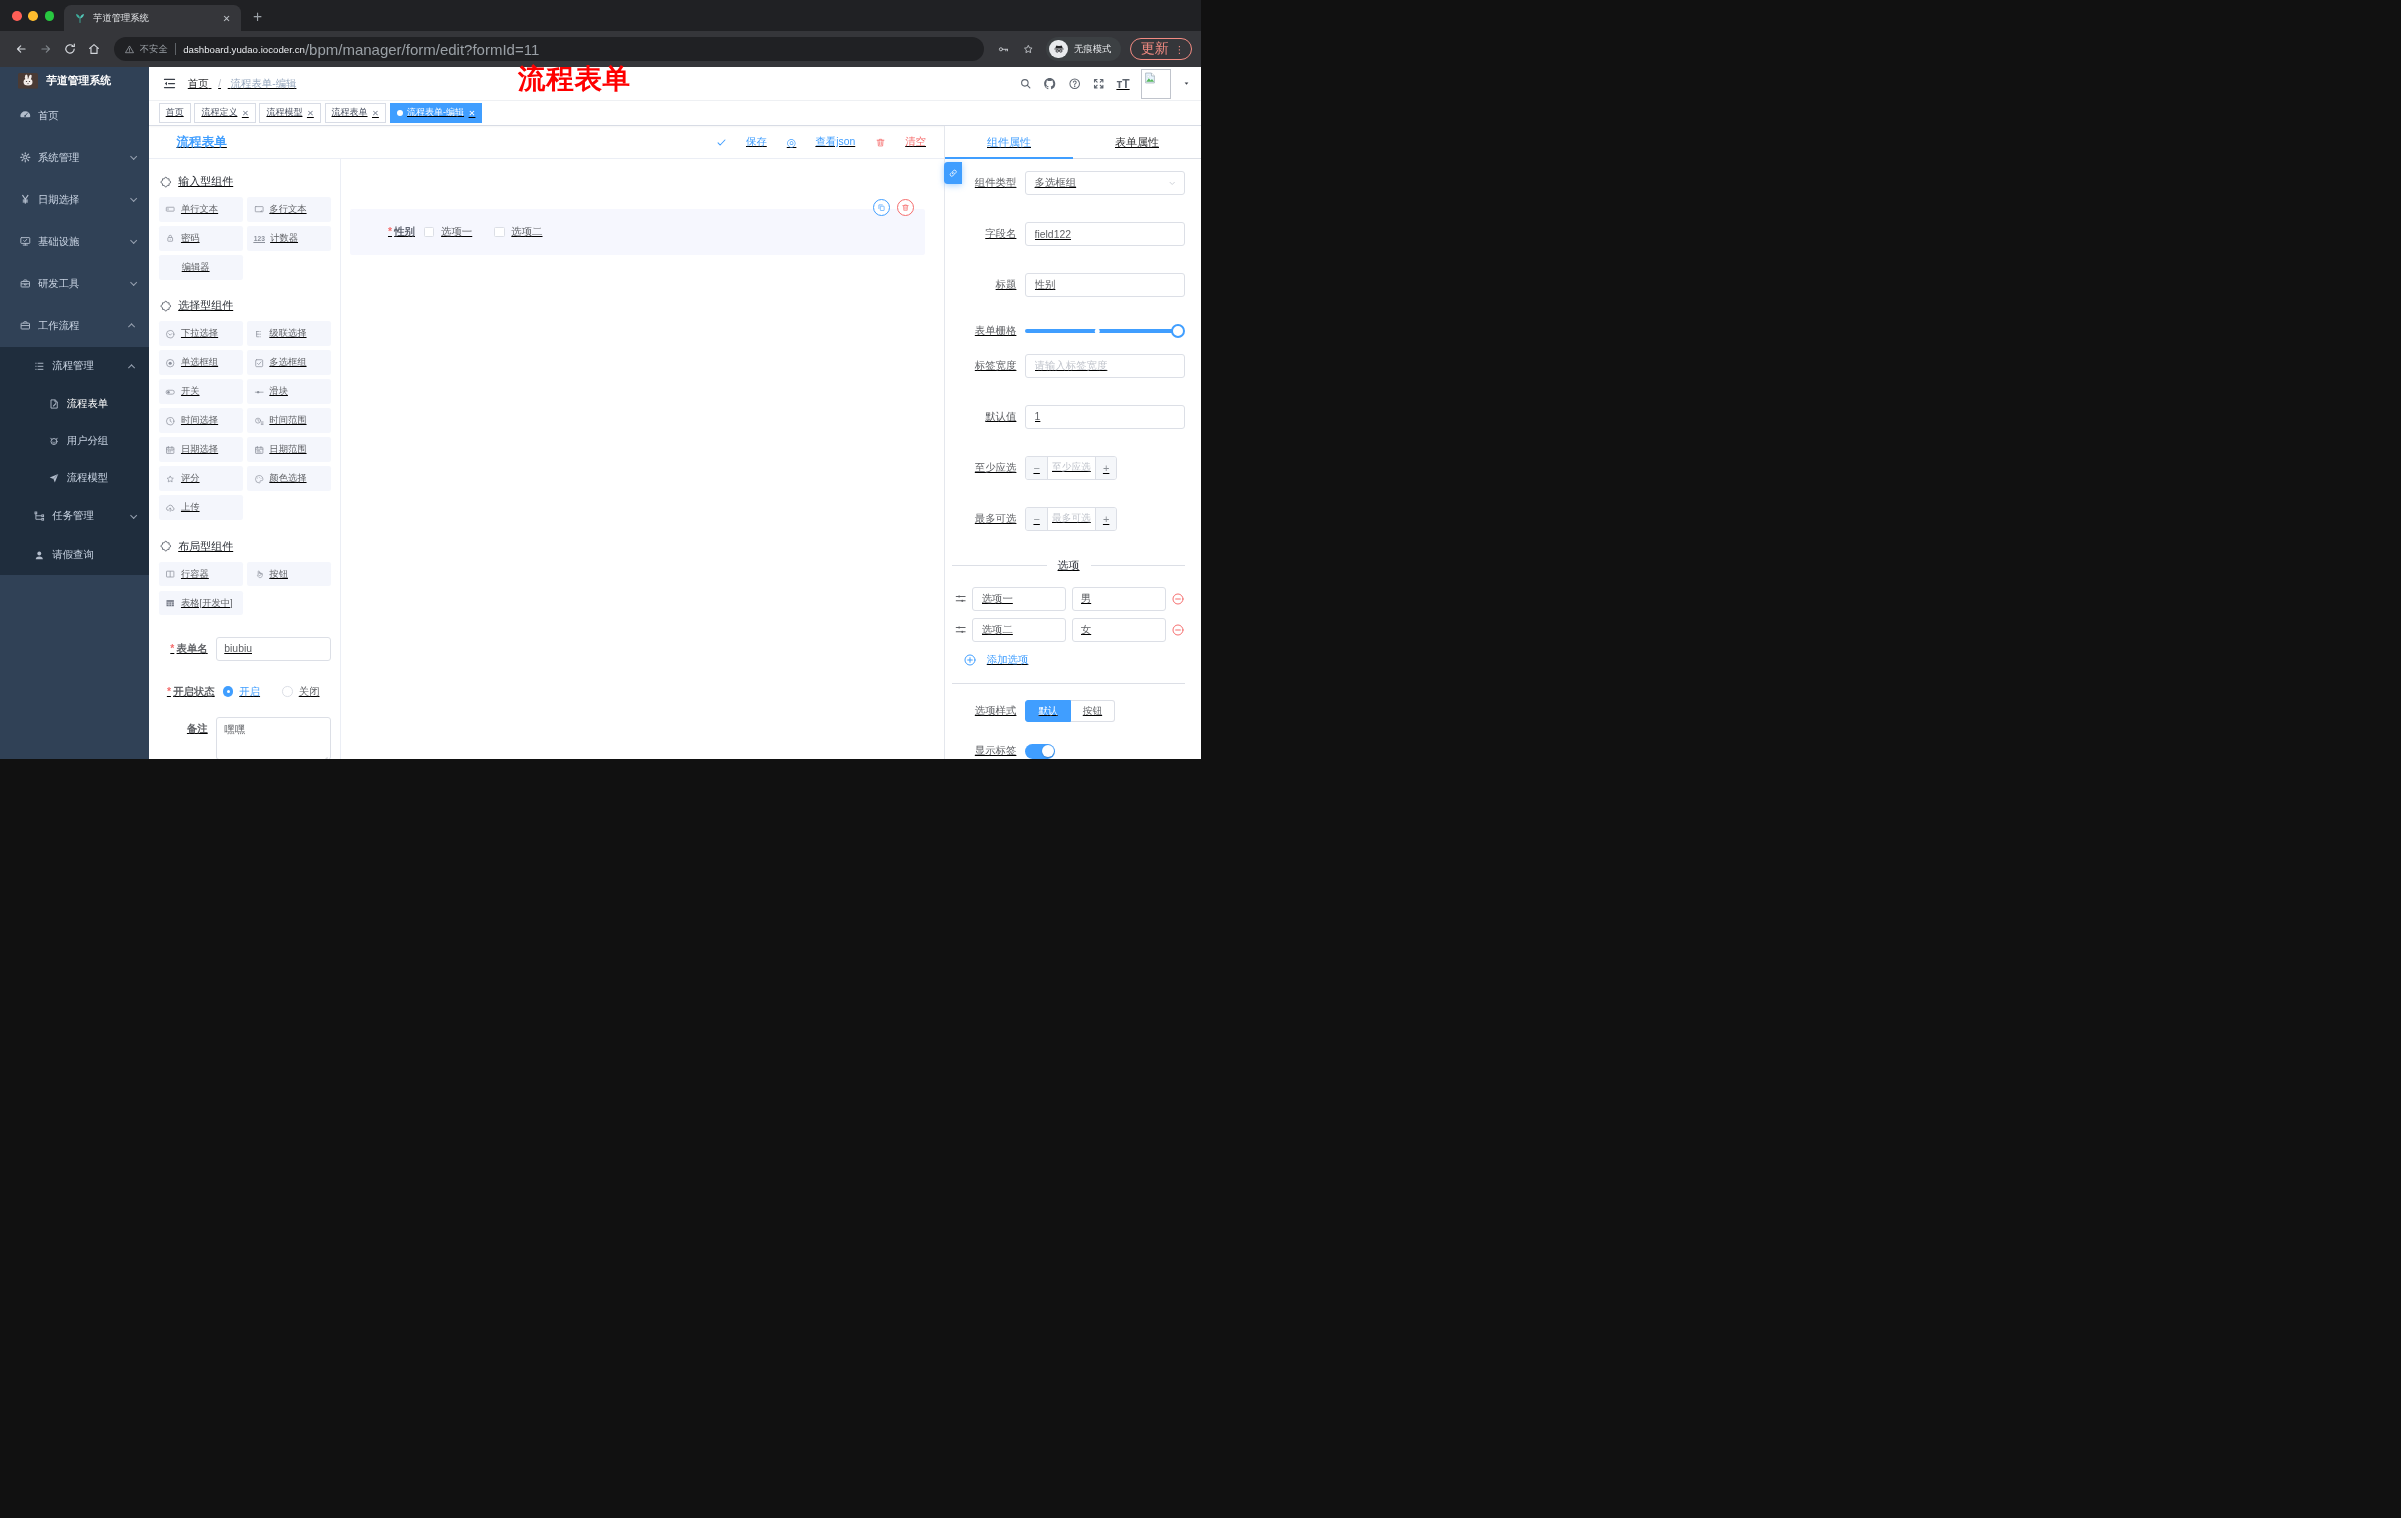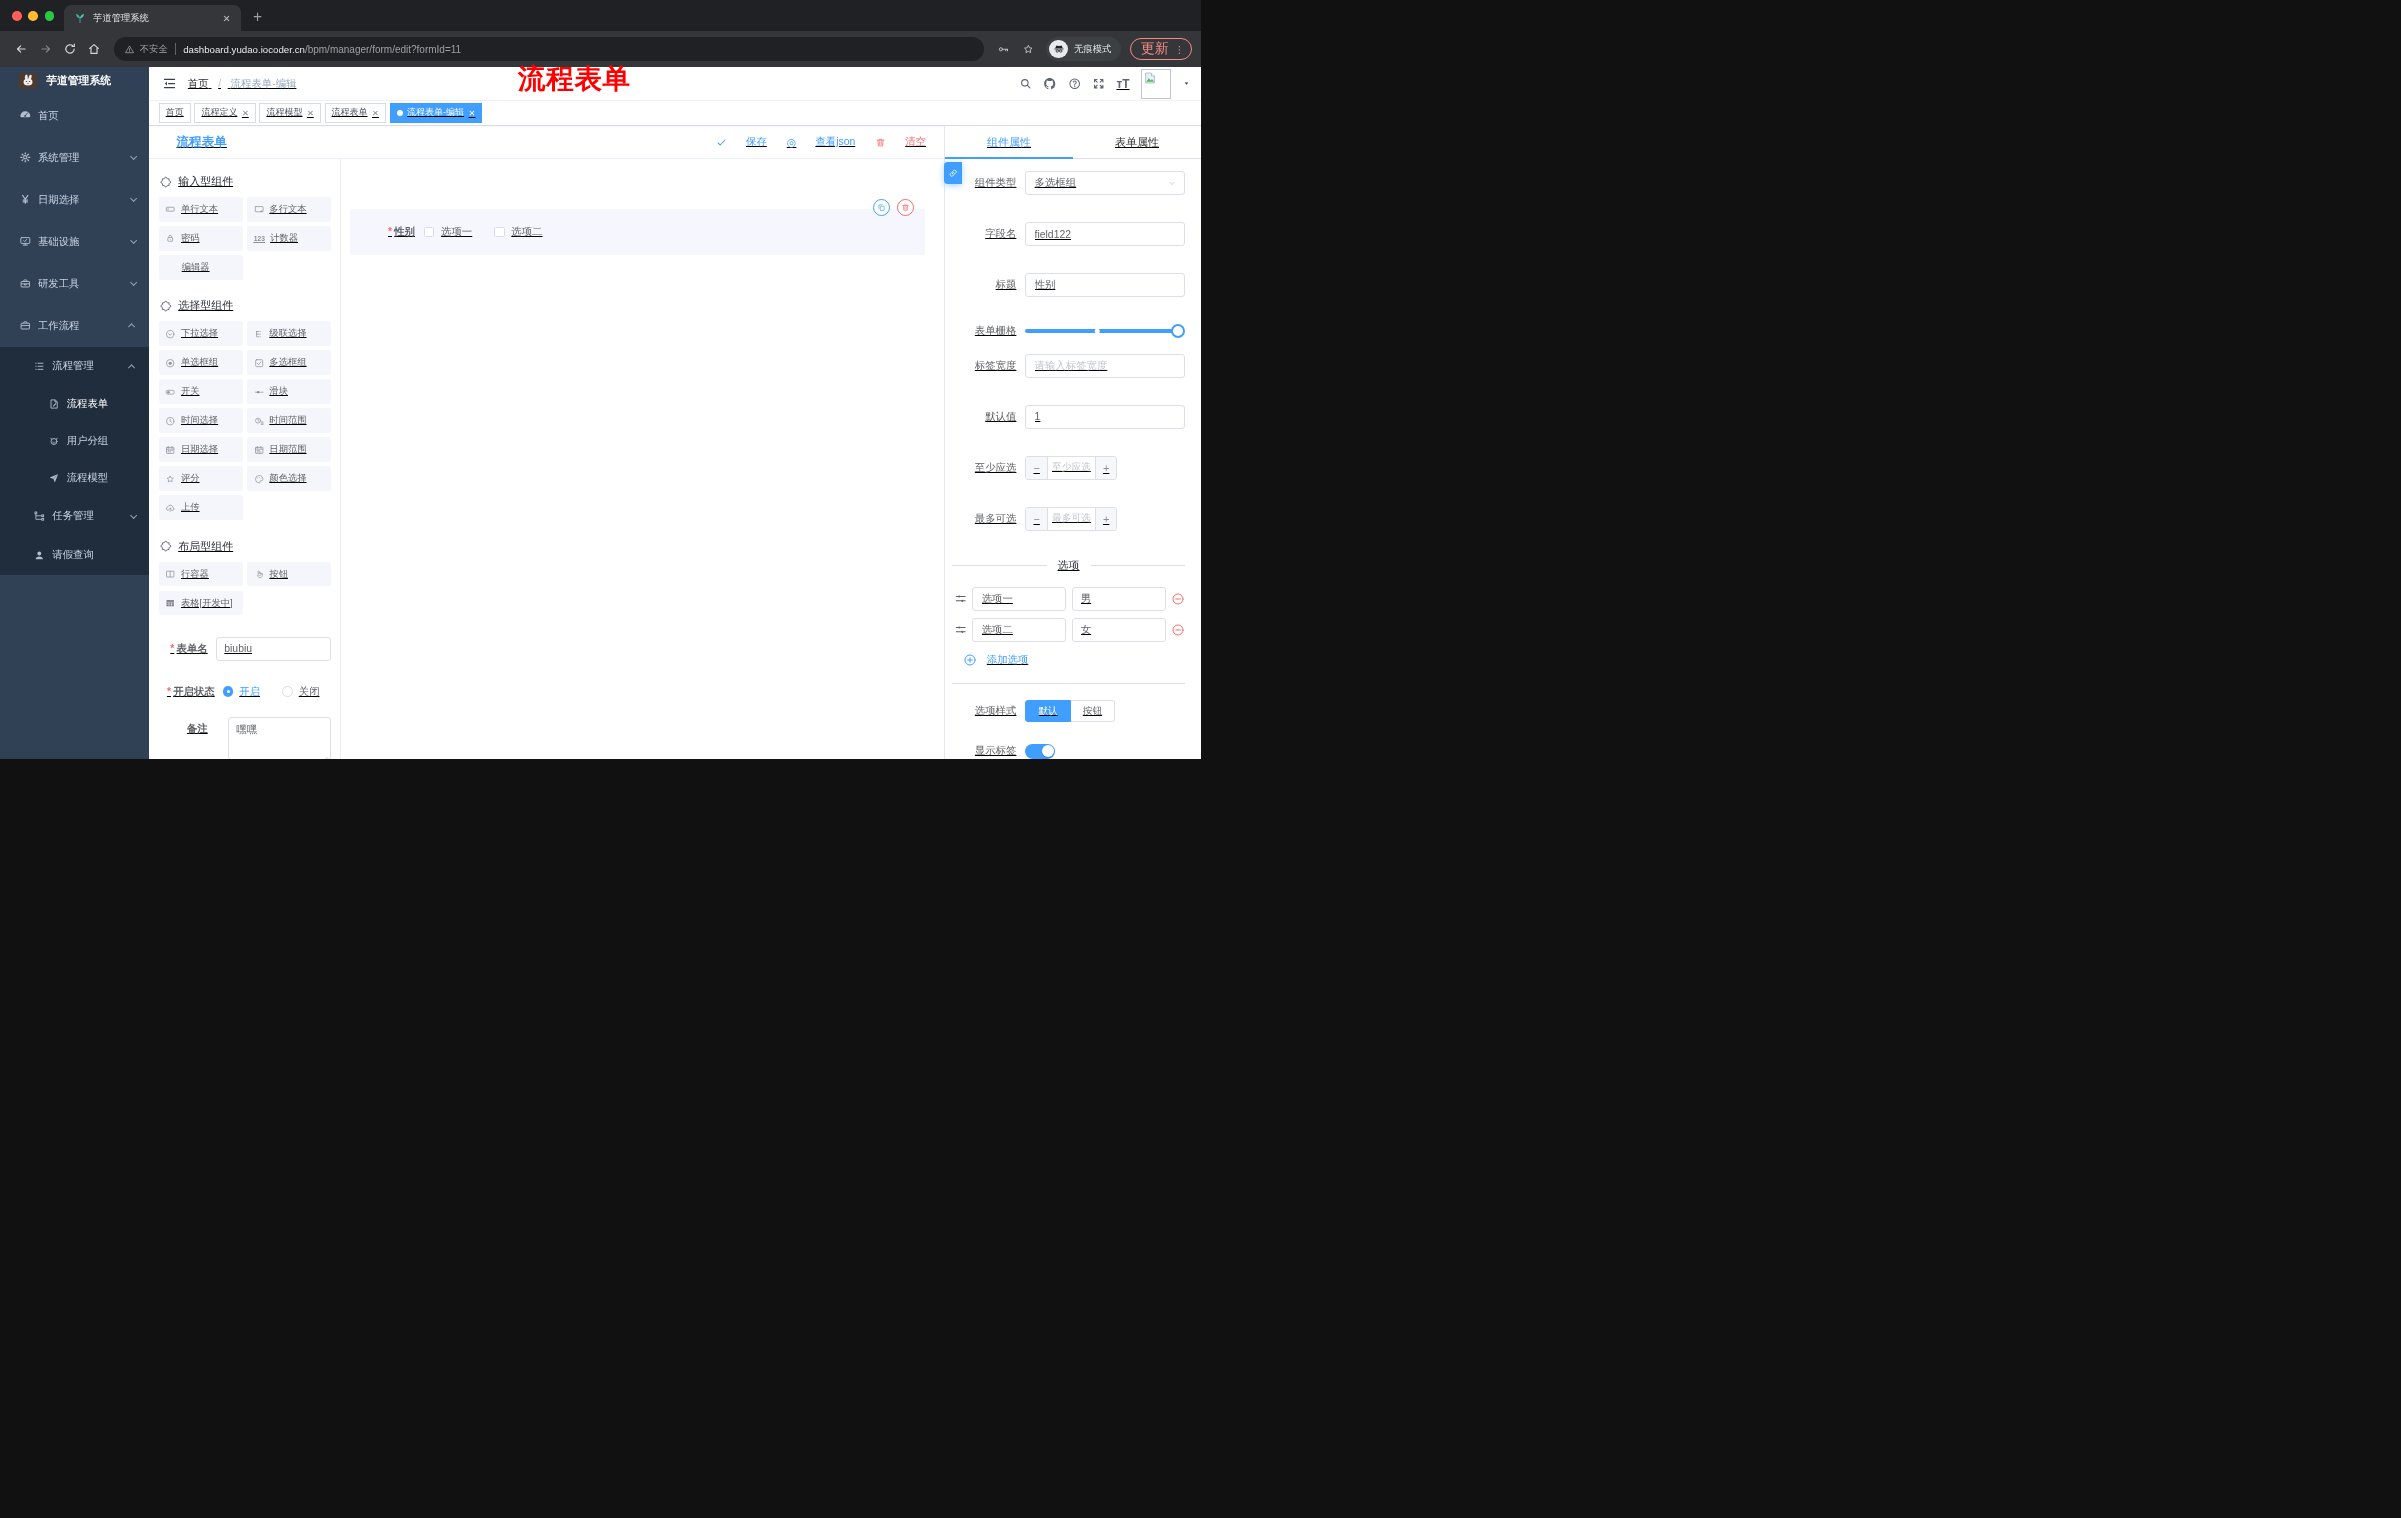--- a/index.html
+++ b/index.html
@@ -20,21 +20,21 @@
   .newtab { color:#9aa0a6; font-size:15.6px; margin:0 0 6px 12px; line-height:1; }
   .toolbar { height:36px; background:#35363a; display:flex; align-items:center; padding:0 9px; }
   .navbtn { width:14px; height:14px; color:#d2d5da; margin:0 5.2px; }
   .navbtn.dim { color:#80868b; }
   .urlbar { flex:1; height:24px; background:#202124; border-radius:12px; margin:0 7.4px;
             display:flex; align-items:center; padding:0 10.4px; min-width:0; }
   .warn-ic { width:11px; height:11px; color:#9aa0a6; }
   .sec-text { color:#9aa0a6; font-size:9.3px; margin:0 7.4px 0 4.5px; }
   .url-sep { width:0.7px; height:12px; background:#5f6368; margin-right:7.4px; }
   .url-host { color:#e8eaed; font-size:9.7px; white-space:nowrap; }
-  .url-path { color:#9aa0a6; font-size:10px; white-space:nowrap; }
+  .url-path { color:#9aa0a6; font-size:15px; white-space:nowrap; }
   .tool-ic { width:12.6px; height:12.6px; color:#c4c7cb; margin:0 6px; }
   .incog { height:24px; background:#3c4043; border-radius:12px; display:flex; align-items:center;
            padding:0 9.7px 0 3px; margin:0 6px; }
   .incog-circ { width:18.6px; height:18.6px; border-radius:50%; background:#e8eaed; display:flex;
                 align-items:center; justify-content:center; margin-right:6px; }
   .incog-circ .ic { width:12px; height:12px; color:#202124; }
   .incog-label { color:#e8eaed; font-size:9.3px; }
   .update { height:22px; border:1.1px solid #f28b82; border-radius:11px; display:flex; align-items:center;
             padding:0 6.7px 0 9.7px; margin-left:3px; }
   .update-label { color:#f28b82; font-size:14px; }
@@ -110,21 +110,21 @@
   .citem.noicon { padding-left:23px; }
 
   .lform { margin-top:21.5px; }
   .lrow { display:flex; margin-bottom:18.6px; }
   .llabel { width:49px; flex-shrink:0; text-align:right; font-size:10.4px; color:#606266; padding-top:5.2px; margin-right:8.2px; font-weight:700;}
   .req { color:#f56c6c; margin-right:2.2px; }
   .linput { flex:1; height:24px; border:0.7px solid #dcdfe6; border-radius:3px; font-size:10.4px; color:#606266;
             padding:0 7.4px; outline:none; font-family:inherit; background:#fff; width:100%; }
   .ltextarea { flex:1; height:43px; border:0.7px solid #dcdfe6; border-radius:3px; font-size:10.4px; color:#606266;
                padding:4.5px 7.4px; outline:none; resize:none; font-family:inherit; position:relative; }
-  .ta-wrap { flex:1; position:relative;margin-left:12px; }
+  .ta-wrap { flex:1; position:relative; }
   .resize-ic { position:absolute; right:2.2px; bottom:3px; width:7.4px; height:7.4px; color:#9aa0a6; }
   .radio-line { display:flex; align-items:center; gap:6px; padding-top:5.2px; font-size:10.4px; color:#606266; }
   .radio { width:10.4px; height:10.4px; border-radius:50%; border:0.7px solid #dcdfe6; background:#fff; }
   .radio.on { border:none; background:#409eff; position:relative; }
   .radio.on:after { content:''; position:absolute; left:3.7px; top:3.7px; width:3px; height:3px; border-radius:50%; background:#fff; }
   .radio-lbl-on { color:#409eff; margin-right:16.3px; }
 
   
   .canvas { flex:1; min-width:0; padding:11px 15px 0 9px; position:relative; background:#fff; }
   .crow { display:flex; align-items:center; }

